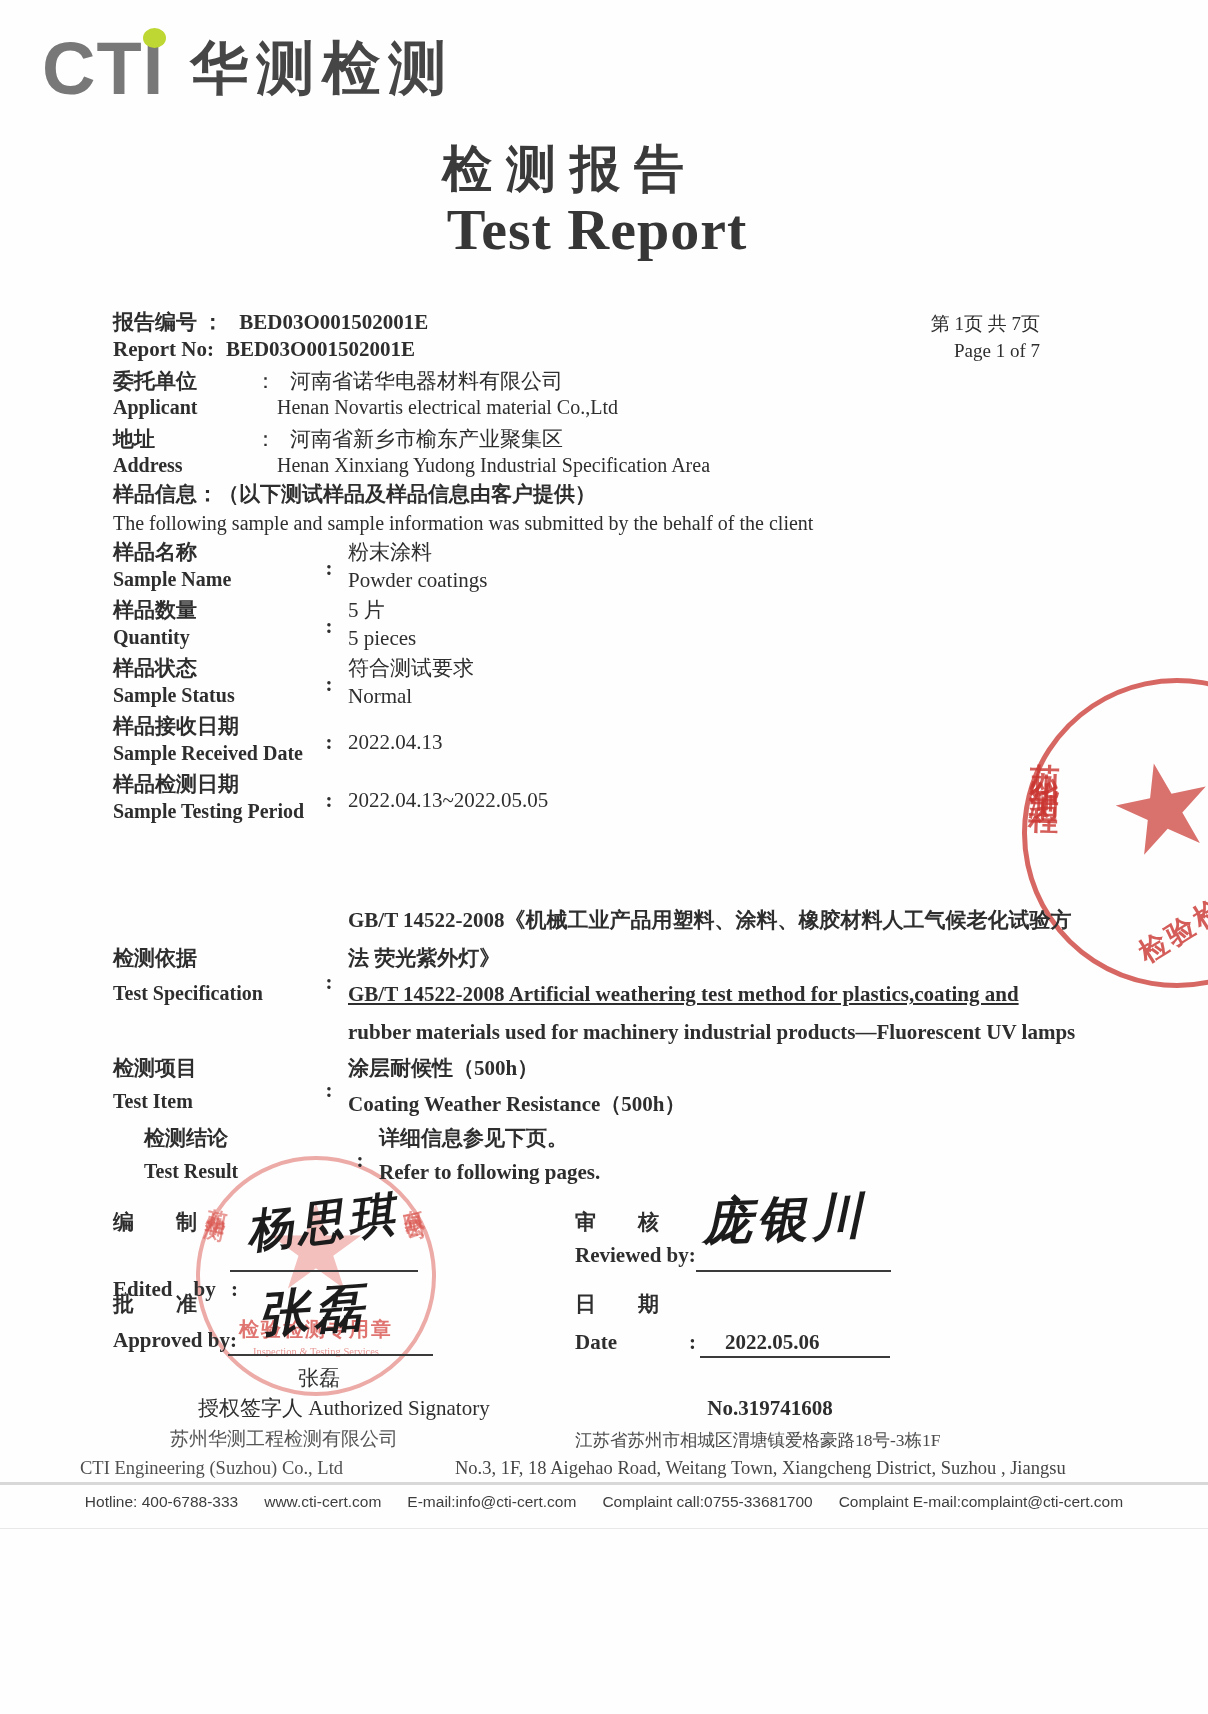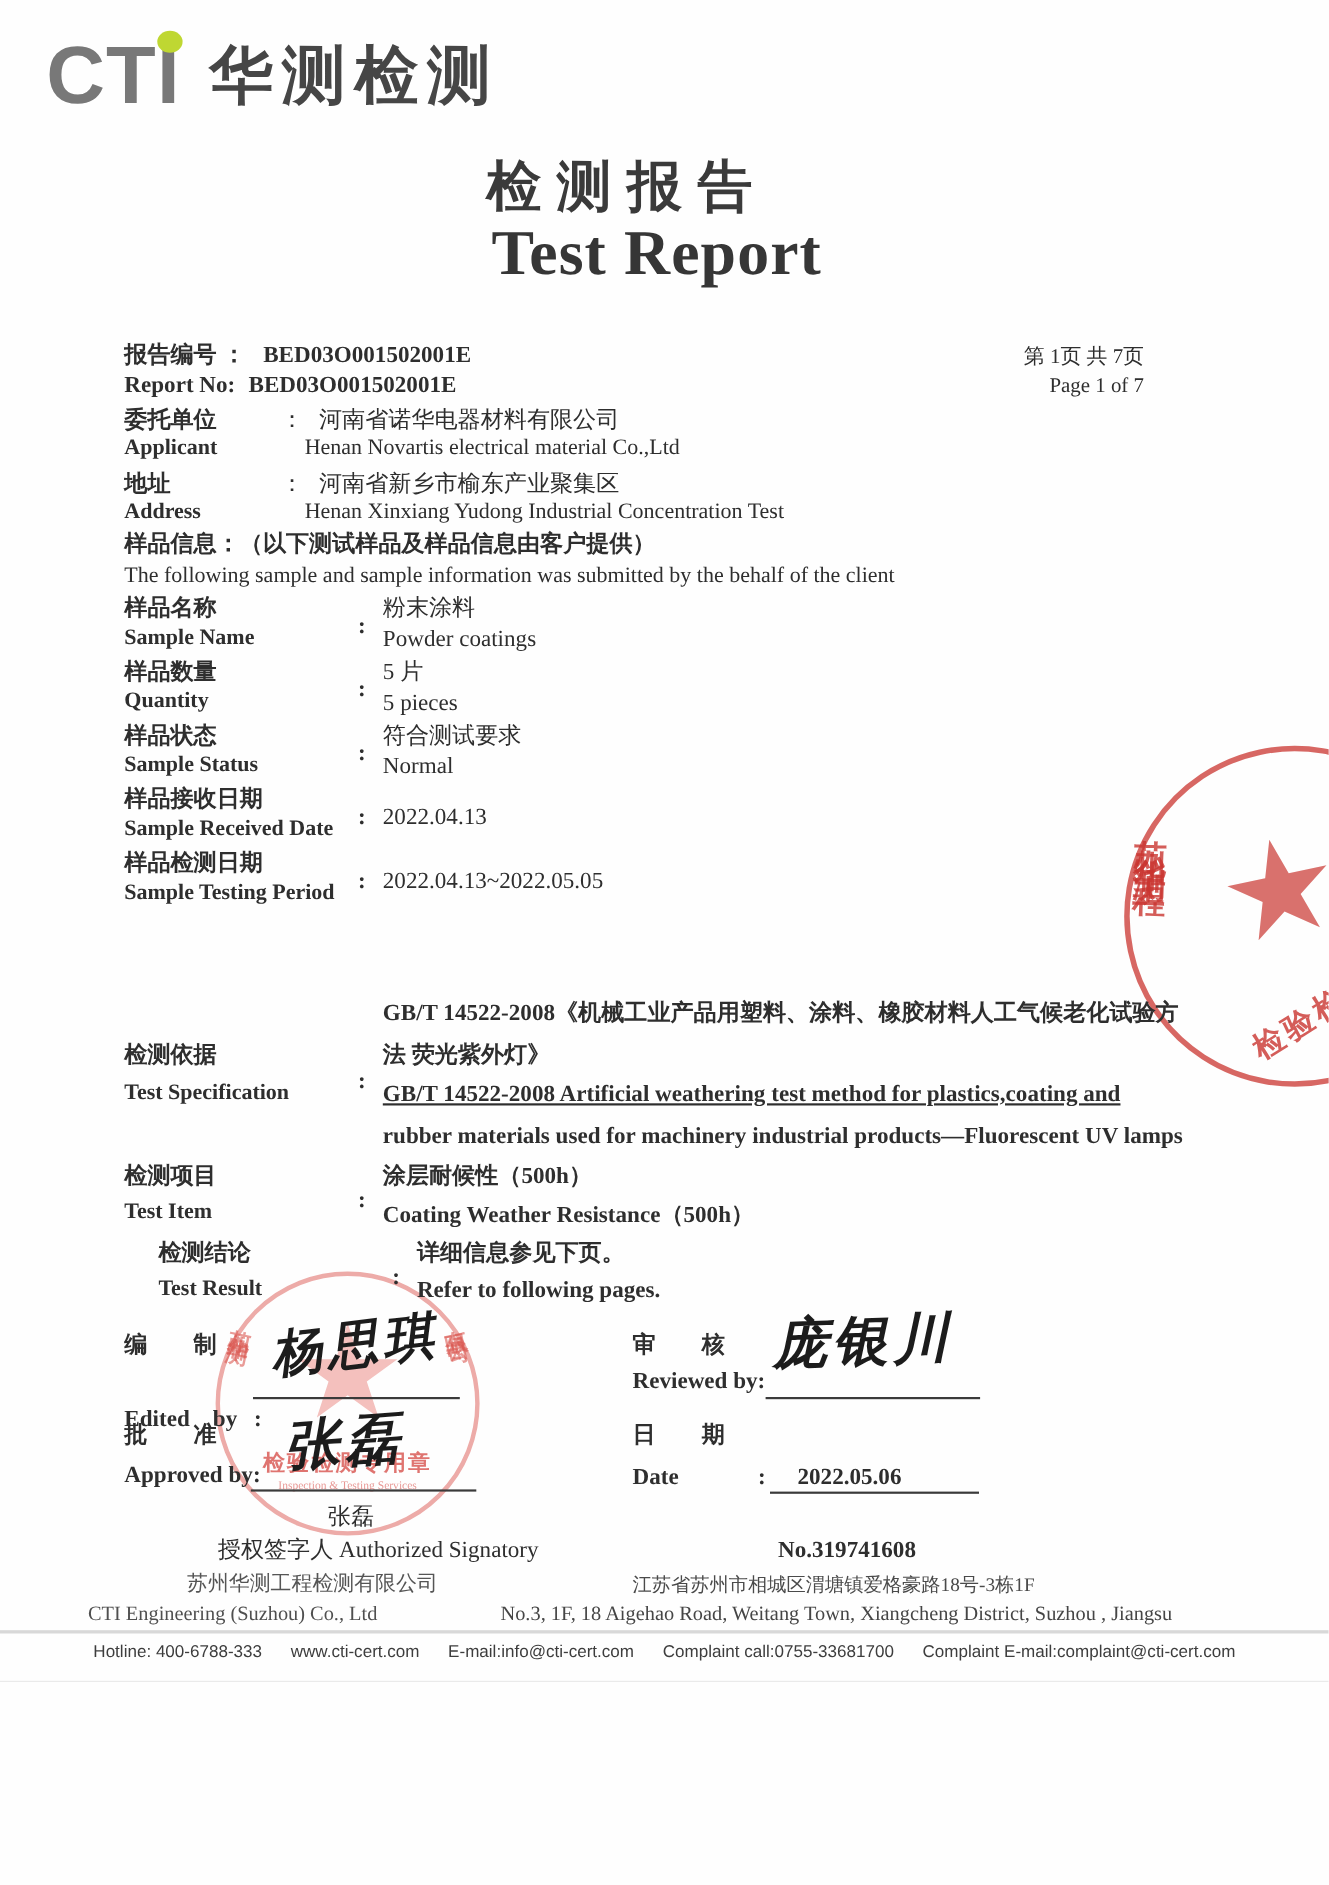--- a/index.html
+++ b/index.html
@@ -148,21 +148,21 @@
     <span class="wl">委托单位</span><span class="cg">：</span><span>河南省诺华电器材料有限公司</span>
   </div>
   <div class="abs addr-zh">
     <span class="wl">地址</span><span class="cg">：</span><span>河南省新乡市榆东产业聚集区</span>
   </div>
 
   <div class="abs app-en">
     <span class="we">Applicant</span><span>Henan Novartis electrical material Co.,Ltd</span>
   </div>
   <div class="abs addr-en">
-    <span class="we">Address</span><span>Henan Xinxiang Yudong Industrial Concentration Test</span>
+    <span class="we">Address</span><span>Henan Xinxiang Yudong Industrial Specification Area</span>
   </div>
 
   <div class="abs sh-zh">样品信息：（以下测试样品及样品信息由客户提供）</div>
   <div class="abs sh-en">The following sample and sample information was submitted by the behalf of the client</div>
 
   <div class="abs frow f1">
     <span class="lz r1c1">样品名称</span>
     <span class="le r2c1">Sample Name</span>
     <span class="cm">:</span>
     <span class="vz r1c3">粉末涂料</span>

